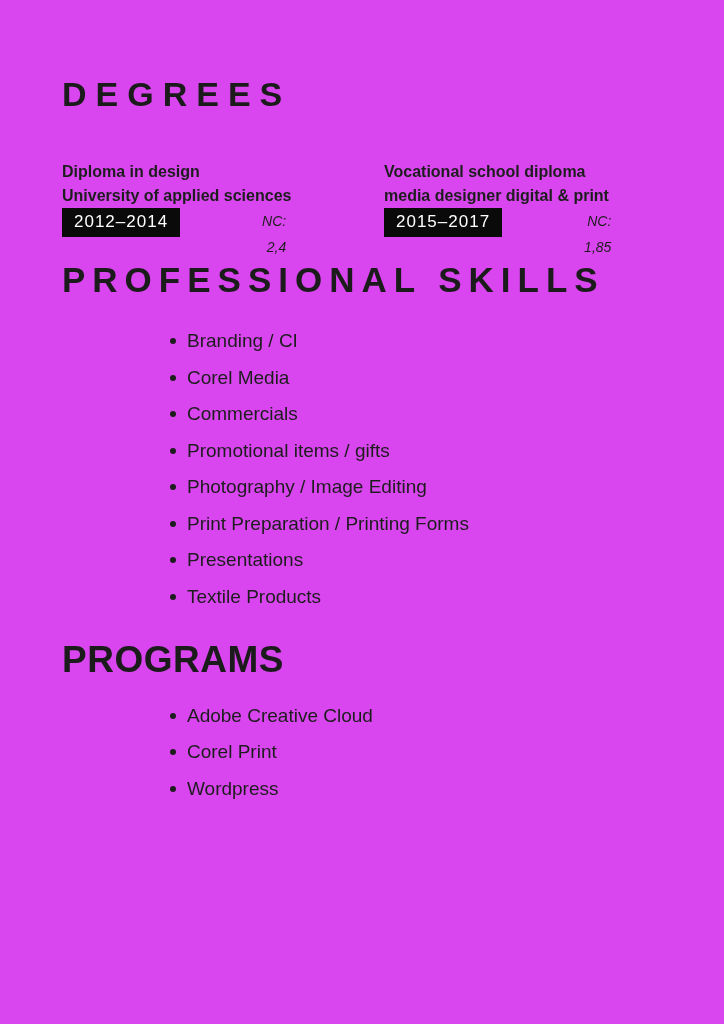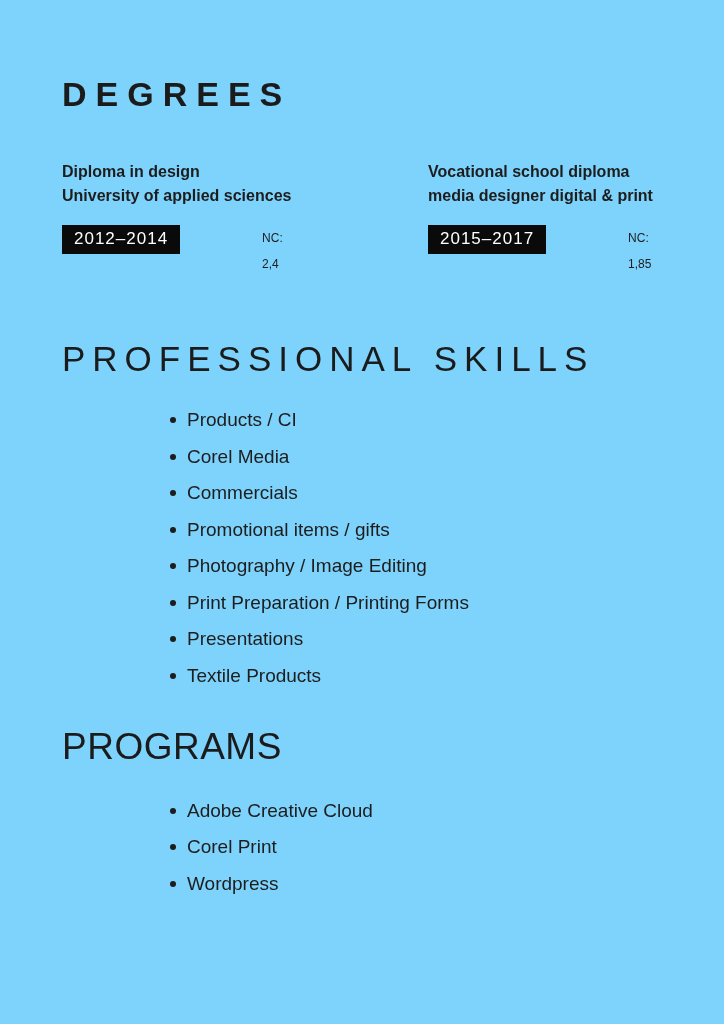--- a/index.html
+++ b/index.html
@@ -2,81 +2,80 @@
 <html><head>
 <meta charset="utf-8">
 <style>
   * { margin: 0; padding: 0; box-sizing: border-box; }
   html, body { background: #e9e9e9; }
   body { font-family: "Liberation Sans", sans-serif; }
 
   .page {
     width: 724px;
     height: 1024px;
-    background: #7dd3fc;
+    background: #d946ef;
     color: #1d1d1d;
     margin: 0 auto;
     overflow: hidden;
     position: relative;
   }
   .content { padding: 75px 62px 0 62px; }
 
   
   .h-degrees {
     font-size: 34px;
     font-weight: 700;
     letter-spacing: 9px;
     color: #1b1b1b;
   }
   .h-skills {
     font-size: 35px;
-    font-weight: 400;
+    font-weight: 700;
     letter-spacing: 7px;
     color: #1b1b1b;
-    margin-top: 62px;
   }
   .h-programs {
     font-size: 37px;
-    font-weight: 400;
+    font-weight: 700;
     letter-spacing: 0.5px;
     color: #1b1b1b;
-    margin-top: 40px;
+    margin-top: 32px;
   }
 
   
   .degree-cols {
     display: flex;
     margin-top: 46px;
-    gap: 44px;
   }
   .degree-col { width: 322px; flex: 0 0 322px; }
   .degree-title {
     font-size: 16px;
     font-weight: 700;
     line-height: 24px;
     color: #1d1d1d;
   }
   .degree-meta {
     display: flex;
     align-items: flex-start;
-    margin-top: 17px;
+    text-align: right;
   }
   .badge {
     background: #0a0a0a;
     color: #ffffff;
     font-size: 17px;
     letter-spacing: 1px;
     padding: 4px 12px 5px 12px;
     white-space: nowrap;
   }
   .nc-block {
     margin-left: 82px;
-    font-size: 12px;
+    font-size: 14px;
     line-height: 26px;
     color: #1d1d1d;
+    font-style: italic;
   }
 
   
   ul.dotlist {
     list-style: none;
     margin-top: 30px;
     padding-left: 108px;
   }
   ul.dotlist li {
     position: relative;
@@ -89,21 +88,21 @@
   ul.dotlist li::before {
     content: "";
     position: absolute;
     left: 0;
     top: 8px;
     width: 6px;
     height: 6px;
     border-radius: 50%;
     background: #1d1d1d;
   }
-  ul.programs-list { margin-top: 32px; }
+  ul.programs-list { margin-top: 24px; }
 </style>
 </head>
 <body>
 
 <div class="page">
   <div class="content">
 
     <h1 class="h-degrees">DEGREES</h1>
 
     <div class="degree-cols">
@@ -134,21 +133,21 @@
             <div>1,85</div>
           </div>
         </div>
       </div>
 
     </div>
 
     <h1 class="h-skills">PROFESSIONAL SKILLS</h1>
 
     <ul class="dotlist">
-      <li>Products / CI</li>
+      <li>Branding / CI</li>
       <li>Corel Media</li>
       <li>Commercials</li>
       <li>Promotional items / gifts</li>
       <li>Photography / Image Editing</li>
       <li>Print Preparation / Printing Forms</li>
       <li>Presentations</li>
       <li>Textile Products</li>
     </ul>
 
     <h1 class="h-programs">PROGRAMS</h1>

